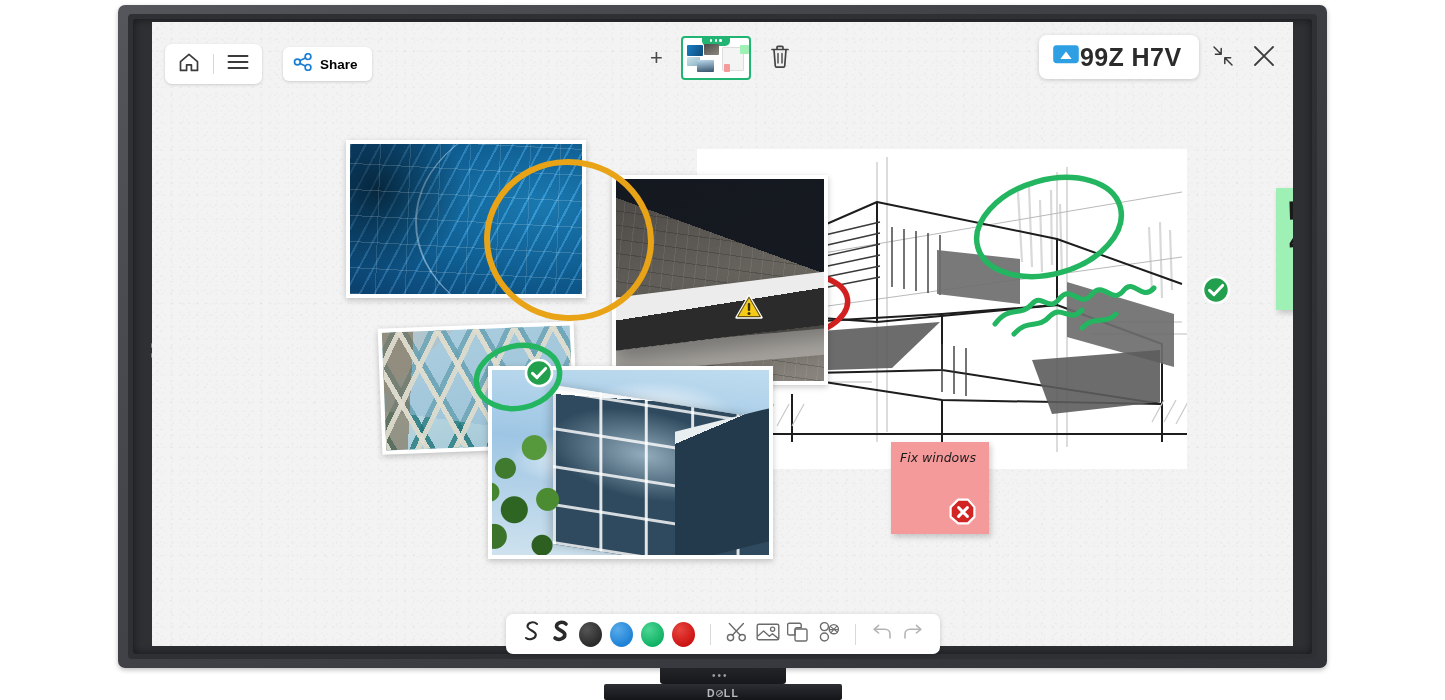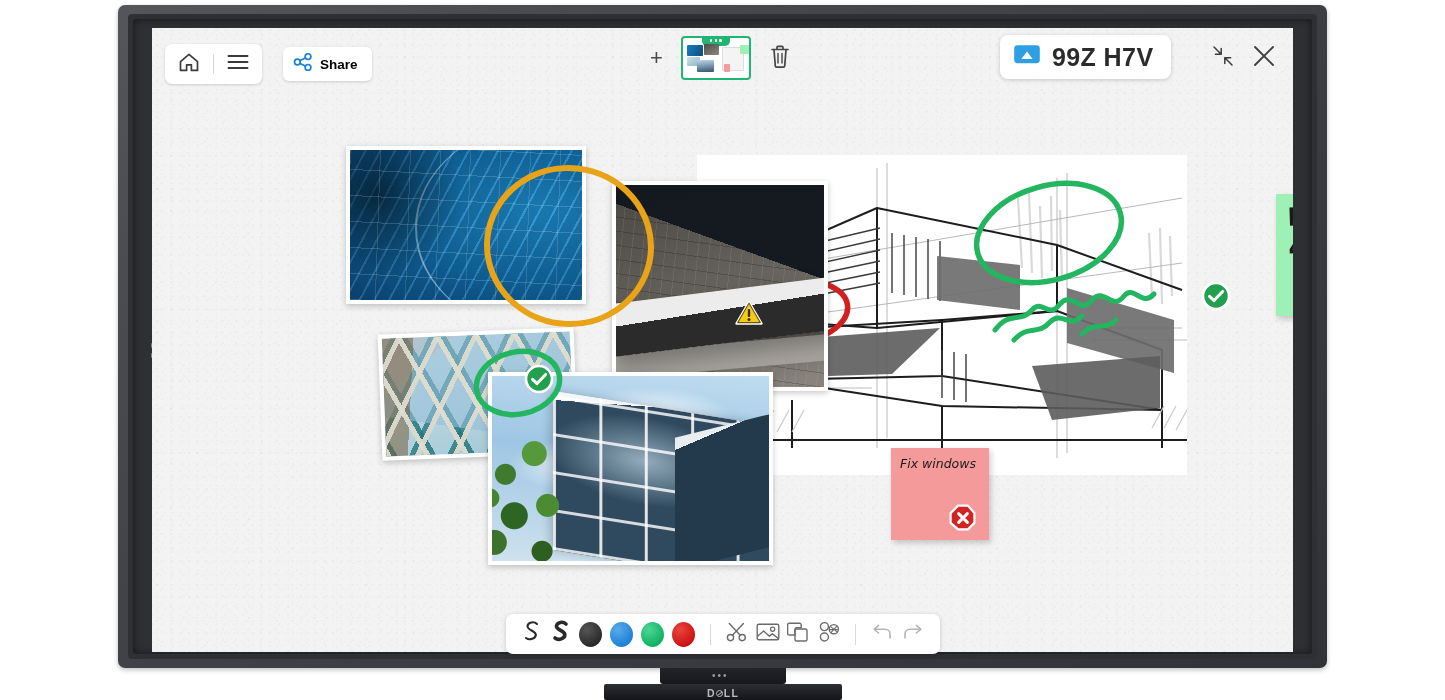--- a/index.html
+++ b/index.html
@@ -25,21 +25,21 @@
     background: #2e3034;
     border-radius: 4px;
   }
   .bezel-inner-shadow{
     position:absolute; left:133px; top:19px; width:1179px; height:635px;
     border-radius:3px;
     box-shadow: inset 0 0 10px rgba(0,0,0,.55);
     pointer-events:none;
   }
   .screen {
-    position: absolute; left: 152px; top: 28px;
+    position: absolute; left: 152px; top: 22px;
     width: 1141px; height: 624px;
     background: #f3f3f3;
     overflow: hidden;
   }
   .screen::before{
     content:"";
     position:absolute; inset:0;
     background-image:
       radial-gradient(circle at 13% 27%, rgba(0,0,0,.022) 0 1px, transparent 1px),
       radial-gradient(circle at 47% 63%, rgba(0,0,0,.02) 0 1px, transparent 1px),
@@ -127,24 +127,24 @@
     border-radius:0 0 5px 5px;
     display:flex; align-items:center; justify-content:center;
   }
   .page-thumb .tab i{
     width:2.4px;height:2.4px;background:#fff;border-radius:50%;margin:0 1.2px; display:block;
   }
   .mini{ position:absolute; border-radius:1px; }
   .trash-btn{ cursor:pointer; }
 
   .cast-badge{
-    position:absolute; left:1000px; top:35px;
+    position:absolute; left:1039px; top:35px;
     height:44px; padding:0 18px 0 13px;
     background:#fff; border-radius:8px;
-    display:flex; align-items:center; gap:11px;
+    display:flex; align-items:center; 
     box-shadow:0 1px 4px rgba(0,0,0,.18);
   }
   .cast-code{ font-size:25px; font-weight:bold; color:#2b2b2b; letter-spacing:.4px; }
   .win-ctrl{ position:absolute; top:44px; display:flex; align-items:center; gap:18px; left:1212px; }
   .win-ctrl div{ cursor:pointer; }
 
   
   .photo{ position:absolute; background:#fff; padding:4px; box-shadow:0 2px 6px rgba(0,0,0,.22); }
   .photo .inner{ width:100%; height:100%; overflow:hidden; position:relative; }
 

